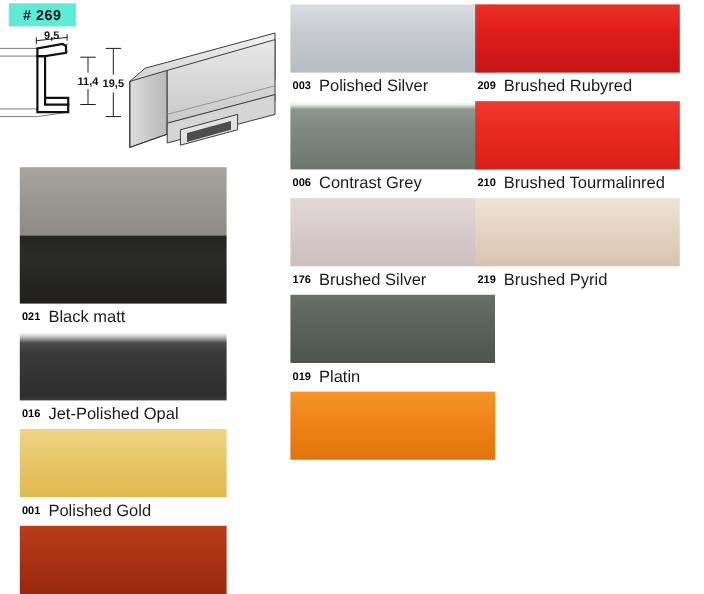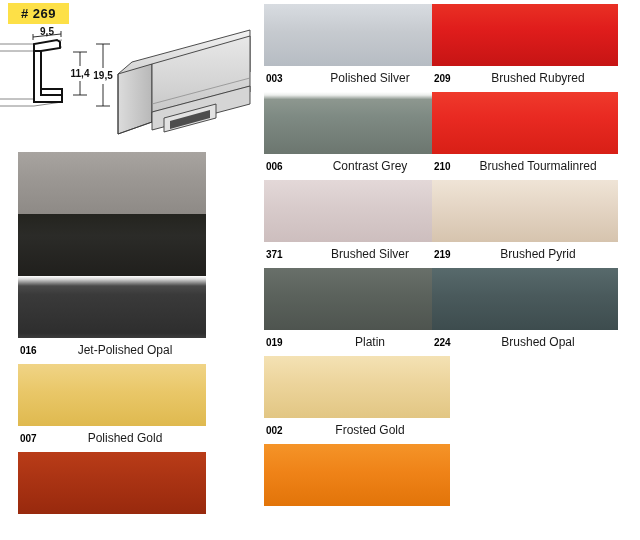--- a/index.html
+++ b/index.html
@@ -16,21 +16,21 @@
     color: #111111;
   }
 
   
   #header-badge {
     position: absolute;
     left: 8px;
     top: 3px;
     width: 61px;
     height: 21px;
-    background: #fde047;
+    background: #5eead4;
     display: flex;
     align-items: center;
     justify-content: center;
   }
   #header-badge .badge-text {
     font-size: 13px;
     font-weight: bold;
     letter-spacing: 0.5px;
     color: #101418;
   }
@@ -73,22 +73,22 @@
   .swatch-code {
     position: absolute;
     left: 2px;
     top: 0;
     font-weight: bold;
     font-size: 10px;
     color: #000000;
   }
   .swatch-name {
     display: block;
-    text-align: center;
-    font-size: 12px;
+    text-align: left;
+    font-size: 15px;
     color: #1a1a1a;
     padding-left: 26px;
   }
 </style>
 </head>
 <body>
 
 <div id="header-badge">
   <span class="badge-text"># 269</span>
 </div>
@@ -189,32 +189,36 @@
     </g>
   </svg>
 </div>
 
 <div class="column" id="column-left">
     <div class="swatch-item">
       <div class="swatch-chip" style="background: linear-gradient(rgb(168, 164, 160) 0%, rgb(156, 152, 148) 40%, rgb(142, 138, 134) 100%);"></div>
     </div>
     <div class="swatch-item">
       <div class="swatch-chip" style="background: linear-gradient(rgb(36, 36, 31) 0%, rgb(43, 43, 40) 35%, rgb(32, 31, 28) 100%);"></div>
+      <div class="swatch-label">
+        <span class="swatch-code">021</span>
+        <span class="swatch-name">Black matt</span>
+      </div>
     </div>
     <div class="swatch-item">
       <div class="swatch-chip" style="background: linear-gradient(rgb(255, 255, 255) 0%, rgb(216, 216, 216) 5%, rgb(74, 74, 74) 16%, rgb(58, 58, 58) 30%, rgb(46, 46, 46) 92%, rgb(60, 60, 60) 100%);"></div>
       <div class="swatch-label">
         <span class="swatch-code">016</span>
         <span class="swatch-name">Jet-Polished Opal</span>
       </div>
     </div>
     <div class="swatch-item">
       <div class="swatch-chip" style="background: linear-gradient(rgb(240, 212, 134) 0%, rgb(233, 199, 104) 45%, rgb(223, 185, 79) 100%);"></div>
       <div class="swatch-label">
-        <span class="swatch-code">007</span>
+        <span class="swatch-code">001</span>
         <span class="swatch-name">Polished Gold</span>
       </div>
     </div>
     <div class="swatch-item">
       <div class="swatch-chip" style="background: linear-gradient(rgb(185, 60, 24) 0%, rgb(170, 51, 19) 45%, rgb(152, 41, 13) 100%);"></div>
     </div>
   </div>
 
 <div class="column" id="column-mid">
     <div class="swatch-item">
@@ -227,39 +231,32 @@
     <div class="swatch-item">
       <div class="swatch-chip" style="background: linear-gradient(rgb(255, 255, 255) 0%, rgb(236, 238, 236) 5%, rgb(141, 151, 143) 12%, rgb(126, 138, 131) 40%, rgb(108, 118, 111) 100%);"></div>
       <div class="swatch-label">
         <span class="swatch-code">006</span>
         <span class="swatch-name">Contrast Grey</span>
       </div>
     </div>
     <div class="swatch-item">
       <div class="swatch-chip" style="background: linear-gradient(rgb(227, 216, 216) 0%, rgb(216, 203, 203) 45%, rgb(205, 190, 190) 100%);"></div>
       <div class="swatch-label">
-        <span class="swatch-code">371</span>
+        <span class="swatch-code">176</span>
         <span class="swatch-name">Brushed Silver</span>
       </div>
     </div>
     <div class="swatch-item">
       <div class="swatch-chip" style="background: linear-gradient(rgb(105, 112, 106) 0%, rgb(91, 98, 92) 45%, rgb(78, 84, 79) 100%);"></div>
       <div class="swatch-label">
         <span class="swatch-code">019</span>
         <span class="swatch-name">Platin</span>
       </div>
     </div>
     <div class="swatch-item">
-      <div class="swatch-chip" style="background: linear-gradient(rgb(244, 226, 180) 0%, rgb(236, 212, 155) 45%, rgb(226, 198, 131) 100%);"></div>
-      <div class="swatch-label">
-        <span class="swatch-code">002</span>
-        <span class="swatch-name">Frosted Gold</span>
-      </div>
-    </div>
-    <div class="swatch-item">
       <div class="swatch-chip" style="background: linear-gradient(rgb(245, 148, 40) 0%, rgb(239, 131, 24) 45%, rgb(226, 116, 9) 100%);"></div>
     </div>
   </div>
 
 <div class="column" id="column-right">
     <div class="swatch-item">
       <div class="swatch-chip" style="background: linear-gradient(rgb(233, 48, 36) 0%, rgb(224, 29, 28) 40%, rgb(198, 20, 20) 100%);"></div>
       <div class="swatch-label">
         <span class="swatch-code">209</span>
         <span class="swatch-name">Brushed Rubyred</span>
@@ -272,20 +269,13 @@
         <span class="swatch-name">Brushed Tourmalinred</span>
       </div>
     </div>
     <div class="swatch-item">
       <div class="swatch-chip" style="background: linear-gradient(rgb(239, 228, 214) 0%, rgb(228, 213, 196) 45%, rgb(214, 196, 174) 100%);"></div>
       <div class="swatch-label">
         <span class="swatch-code">219</span>
         <span class="swatch-name">Brushed Pyrid</span>
       </div>
     </div>
-    <div class="swatch-item">
-      <div class="swatch-chip" style="background: linear-gradient(rgb(88, 106, 108) 0%, rgb(74, 90, 92) 45%, rgb(61, 76, 78) 100%);"></div>
-      <div class="swatch-label">
-        <span class="swatch-code">224</span>
-        <span class="swatch-name">Brushed Opal</span>
-      </div>
-    </div>
   </div>
 
 </body></html>

